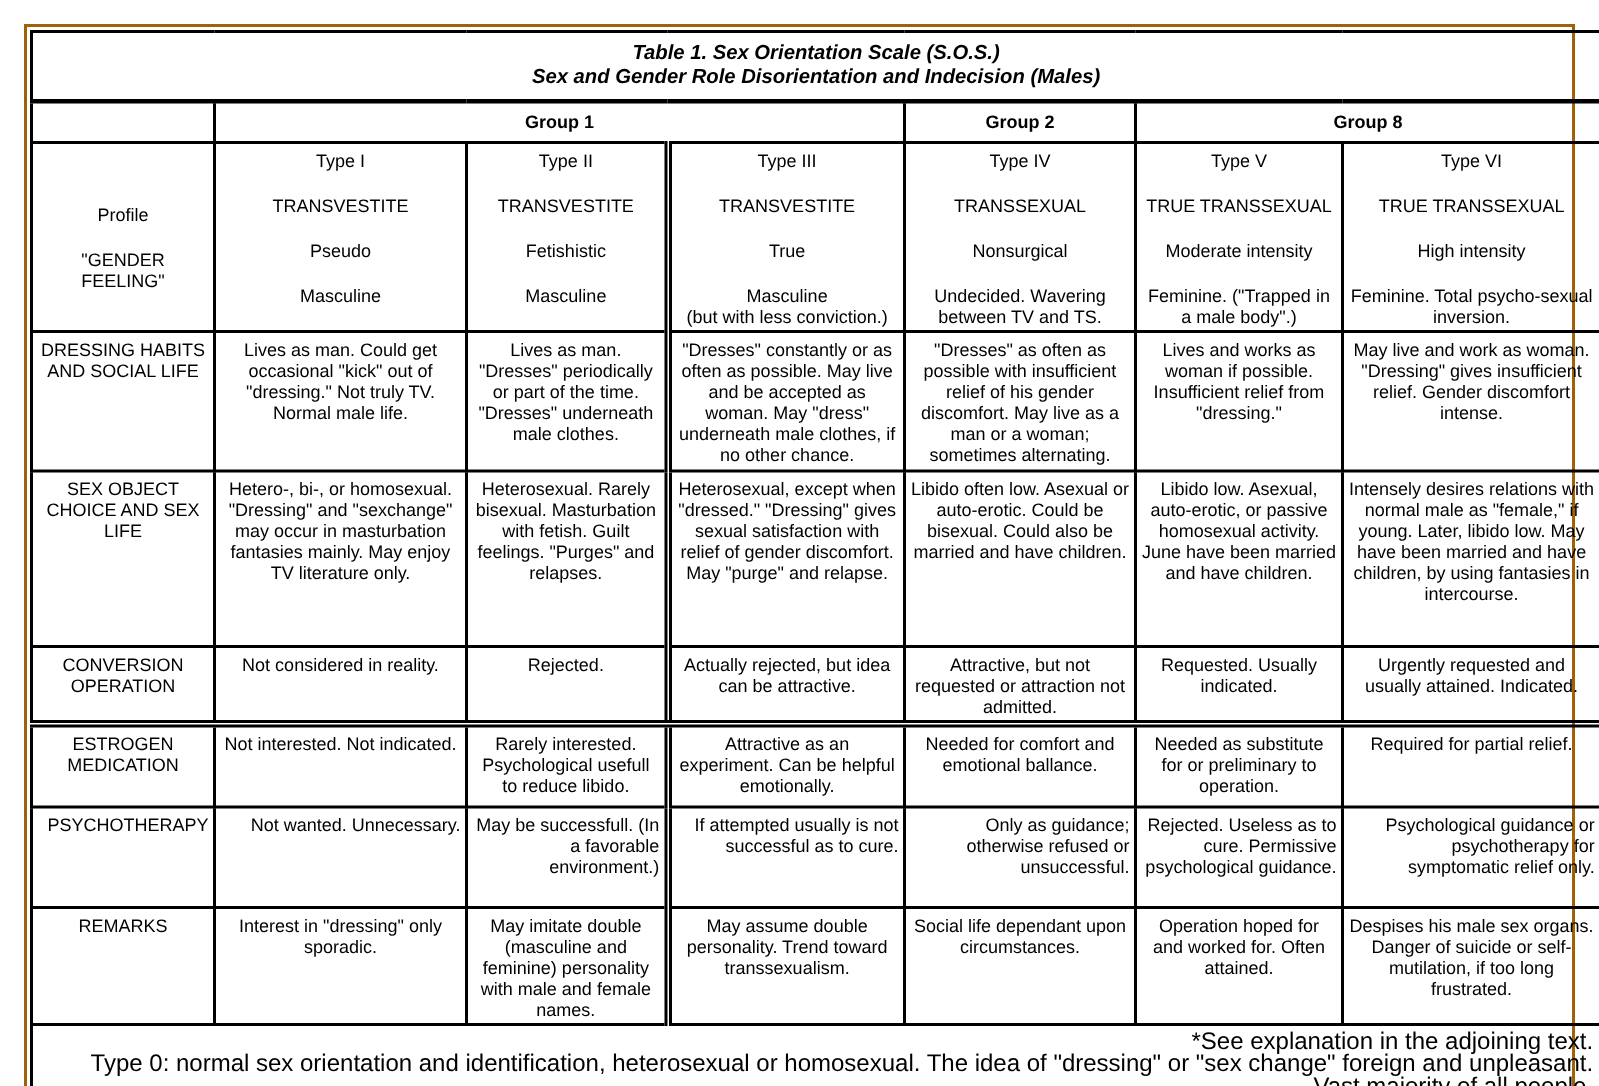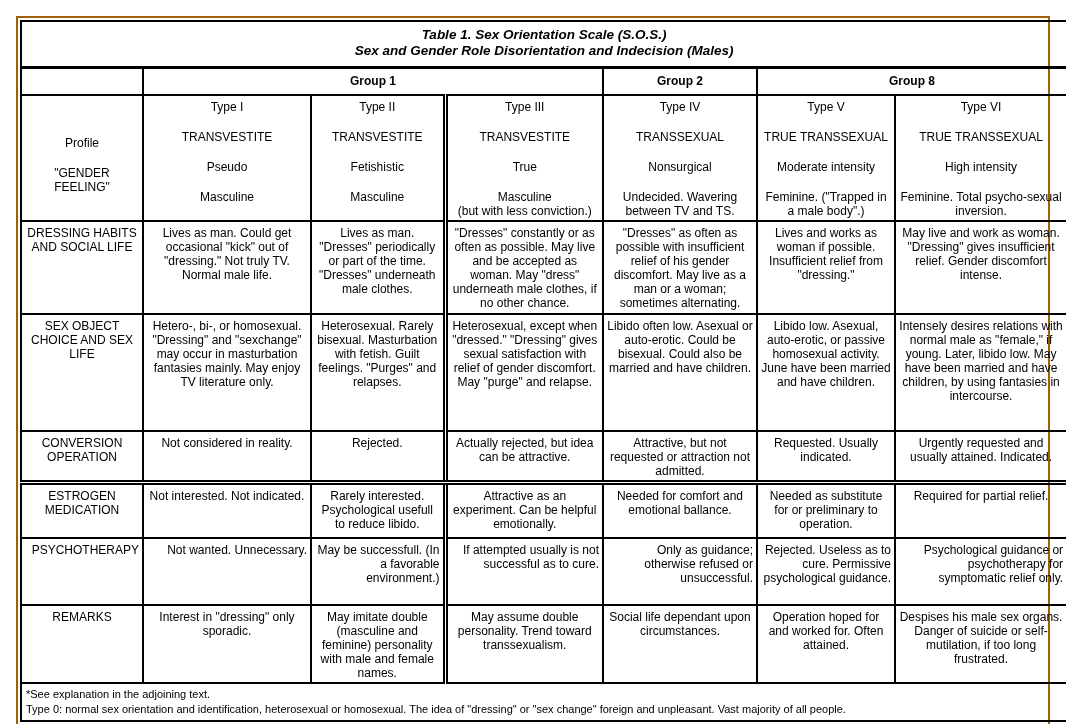--- a/index.html
+++ b/index.html
@@ -39,21 +39,21 @@
   .profile-label-cell .pline { margin-bottom: 16px; }
   tr.r-dressing td   { height: 93px; }
   tr.r-sex td        { height: 117px; }
   tr.r-kinsey td     { height: 30px; vertical-align: middle; padding: 2px; border-top: 5px double #000; }
   tr.r-conversion td { height: 47px; border-bottom: 5px double #000; }
   tr.r-estrogen td   { height: 56px; }
   tr.r-psycho td     { height: 67px; text-align: right; }
   tr.r-remarks td    { height: 77px; }
   .dbl-left { border-left: 5px double #000; }
   .footer-cell { text-align: left; height: 37px; padding: 3px 4px; }
-  .footer-line { font-size: 11px; line-height: 15px; }
+  .footer-line { font-size: 16px; line-height: 15px; text-align: right; }
 </style>
 </head>
 <body>
 
 <div class="frame">
 <table>
   <colgroup>
     <col style="width:122px">
         <col style="width:168px">
         <col style="width:134px">

